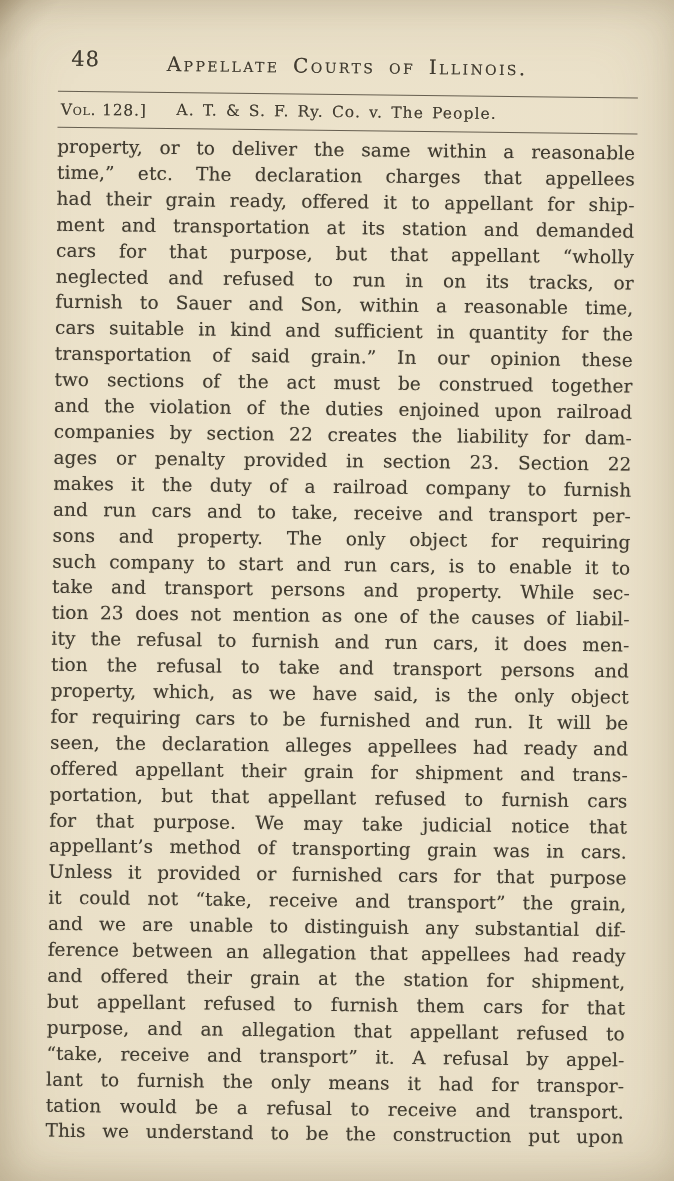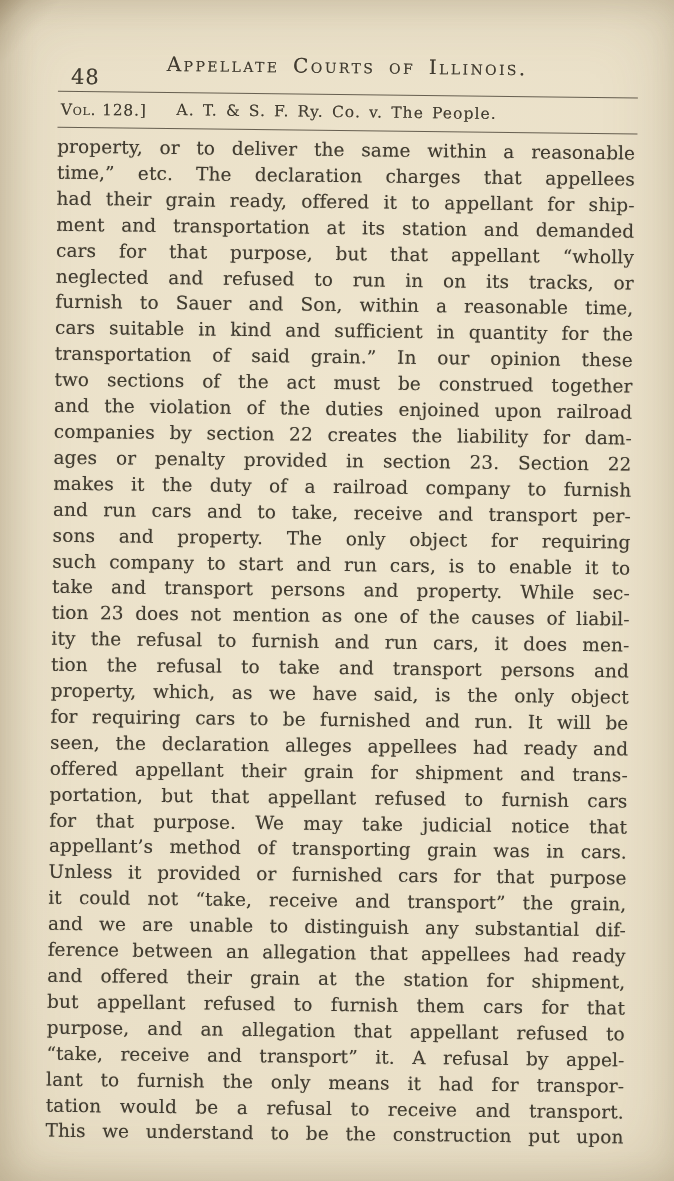--- a/index.html
+++ b/index.html
@@ -33,21 +33,21 @@
     transform-origin: 0 0;
     color: var(--ink);
   }
   .header {
     position: absolute;
     left: 59px; top: 44px;
     width: 578px; height: 36px;
   }
   .page-number {
     position: absolute;
-    left: 13px; top: 20px;
+    left: 13px; top: 2px;
     font-size: 21px;
     letter-spacing: 1px;
     text-shadow: 0 0 0.6px rgba(62,54,40,0.55);
   }
   .running-title {
     position: absolute;
     left: 0; top: 6px;
     width: 100%;
     text-align: center;
     font-variant: small-caps;

